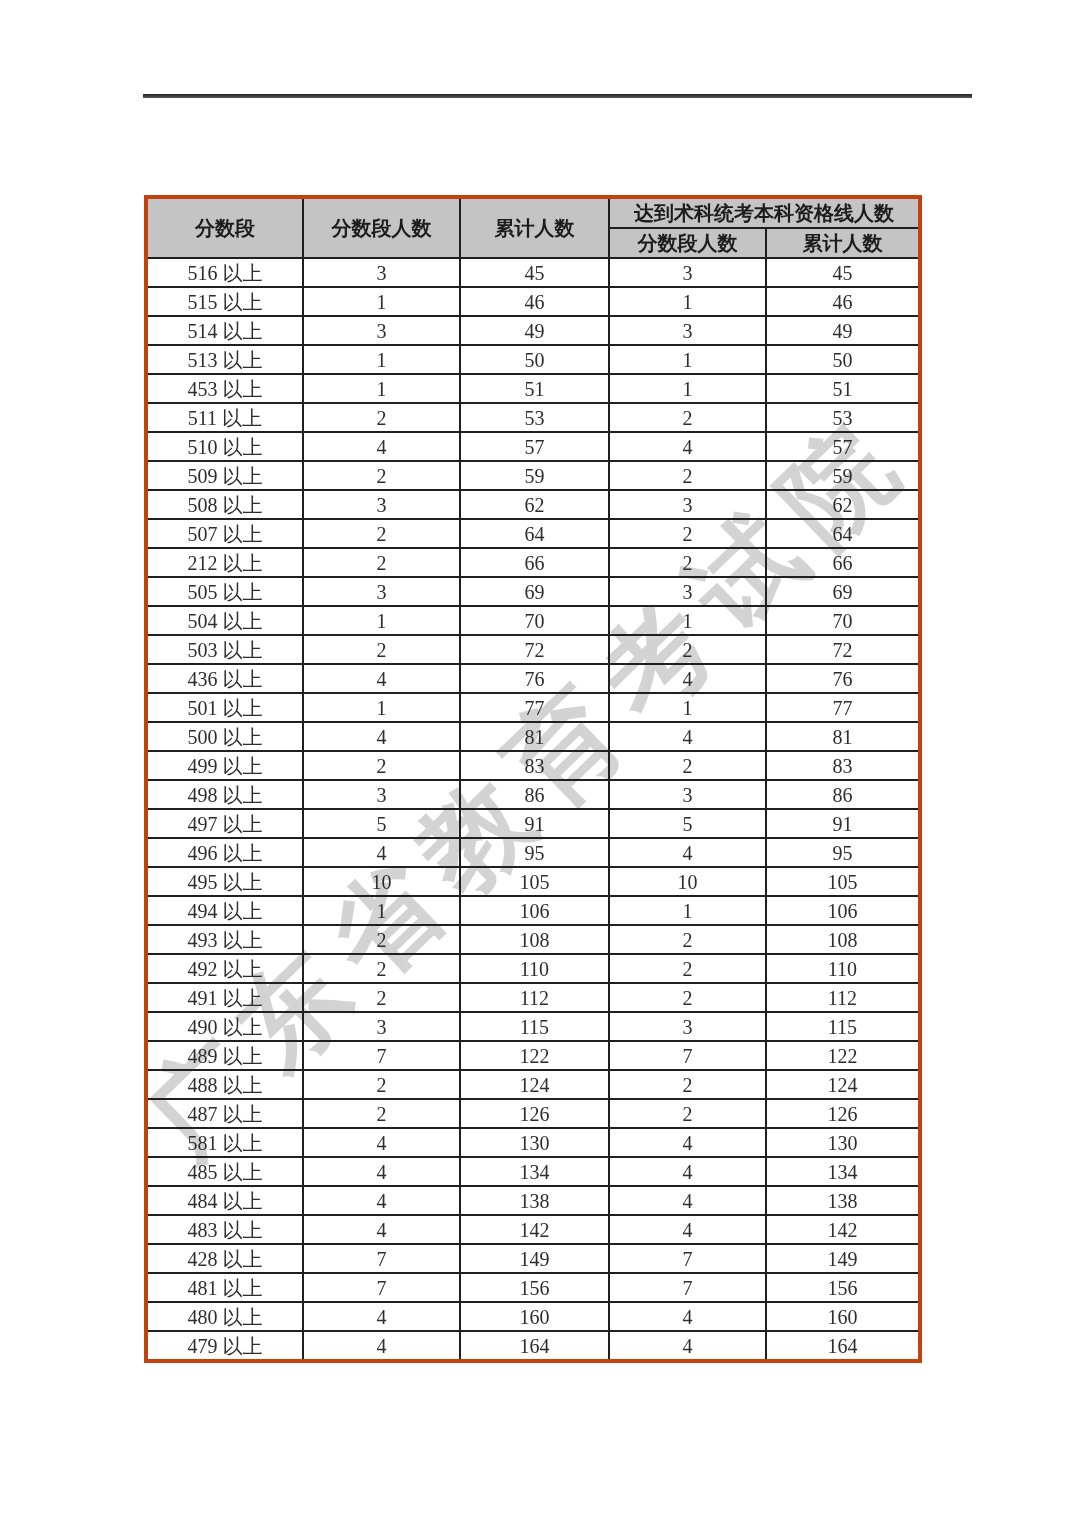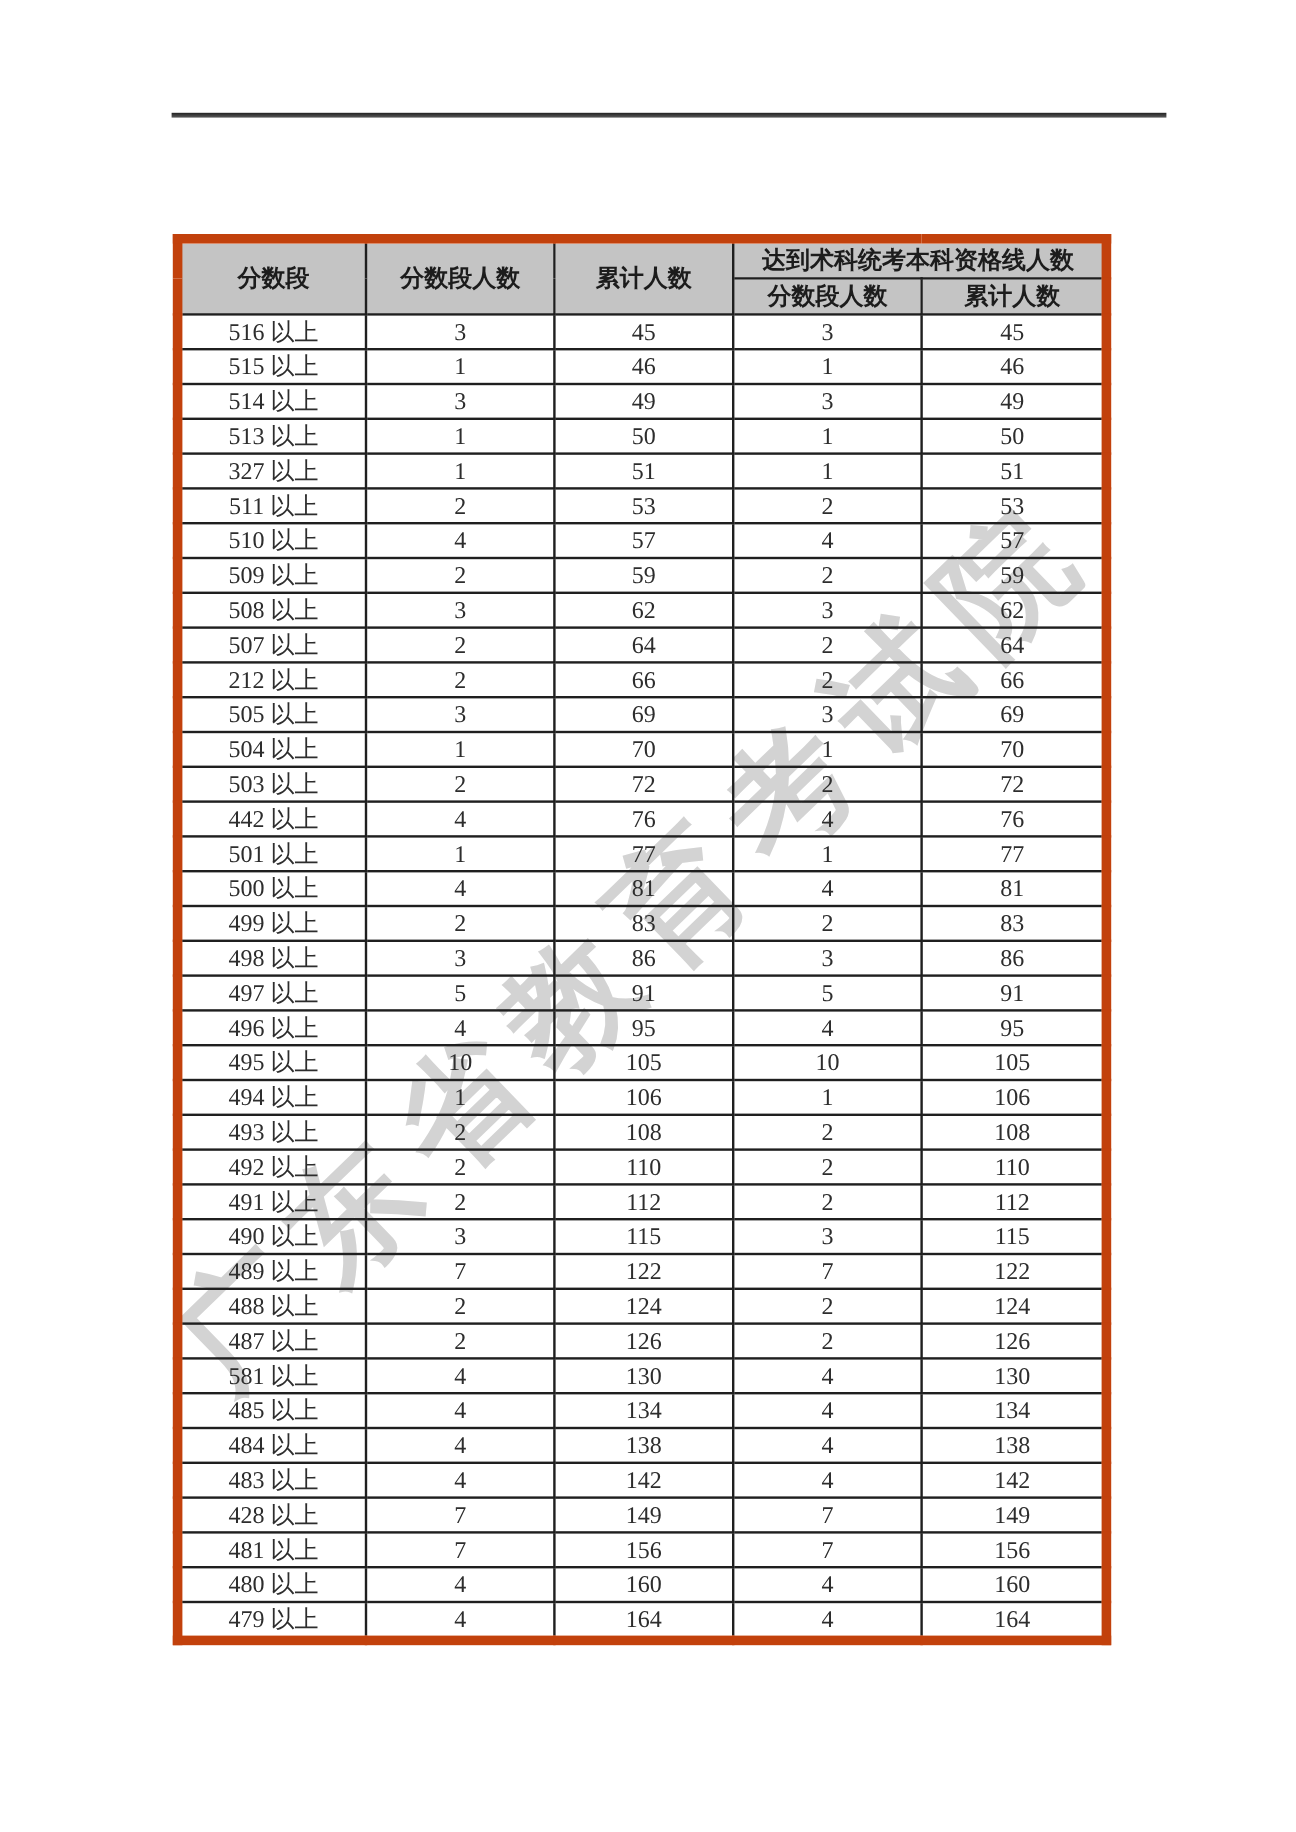--- a/index.html
+++ b/index.html
@@ -53,21 +53,21 @@
   }
   table.score-table th,
   table.score-table td {
     border: 2px solid #1f1f1f;
     text-align: center;
     vertical-align: middle;
     padding: 0;
     overflow: hidden;
   }
   table.score-table {
-    border: 8px solid #c2410c;
+    border: 4px solid #c2410c;
   }
   table.score-table th {
     background: #c4c4c4;
     color: #1c1c1c;
     font-size: 20px;
     font-weight: bold;
     height: 28px;
     line-height: 1.1;
   }
   table.score-table td {
@@ -131,21 +131,21 @@
           <td>49</td>
         </tr>
         <tr>
           <td>513 以上</td>
           <td>1</td>
           <td>50</td>
           <td>1</td>
           <td>50</td>
         </tr>
         <tr>
-          <td>327 以上</td>
+          <td>453 以上</td>
           <td>1</td>
           <td>51</td>
           <td>1</td>
           <td>51</td>
         </tr>
         <tr>
           <td>511 以上</td>
           <td>2</td>
           <td>53</td>
           <td>2</td>
@@ -201,21 +201,21 @@
           <td>70</td>
         </tr>
         <tr>
           <td>503 以上</td>
           <td>2</td>
           <td>72</td>
           <td>2</td>
           <td>72</td>
         </tr>
         <tr>
-          <td>442 以上</td>
+          <td>436 以上</td>
           <td>4</td>
           <td>76</td>
           <td>4</td>
           <td>76</td>
         </tr>
         <tr>
           <td>501 以上</td>
           <td>1</td>
           <td>77</td>
           <td>1</td>

